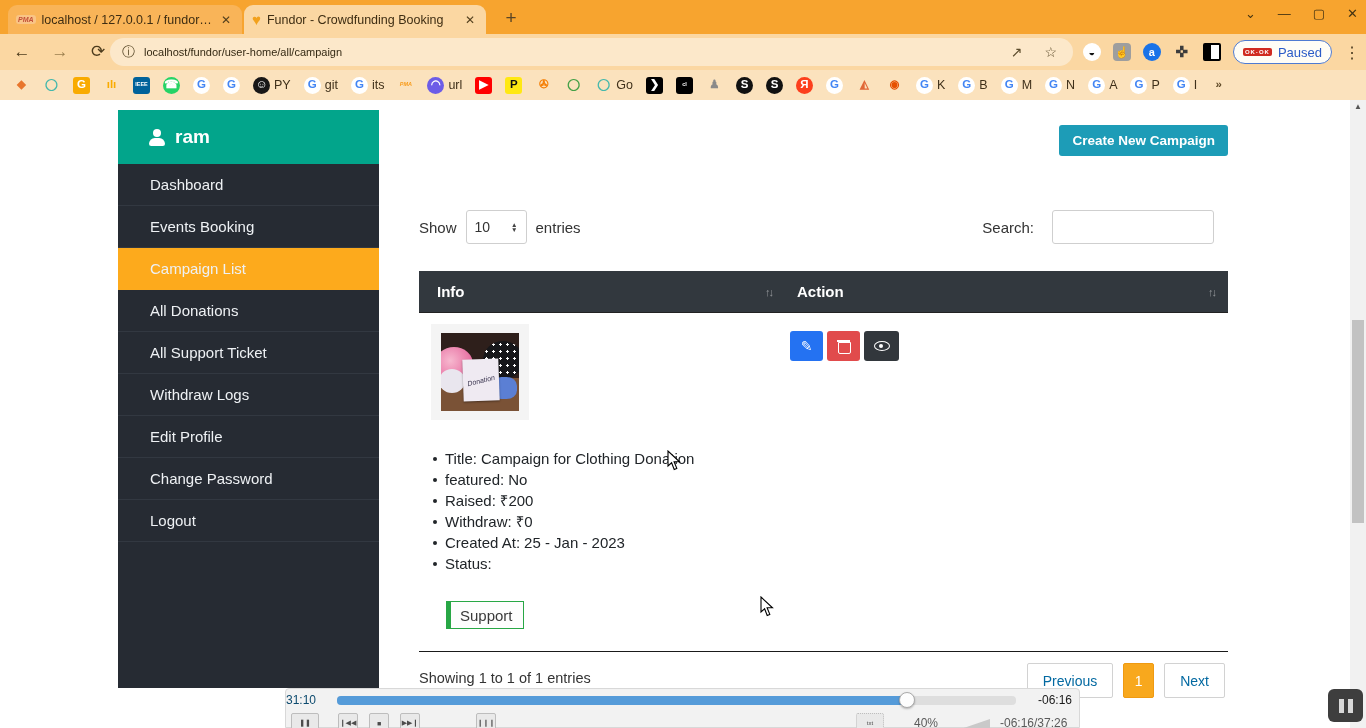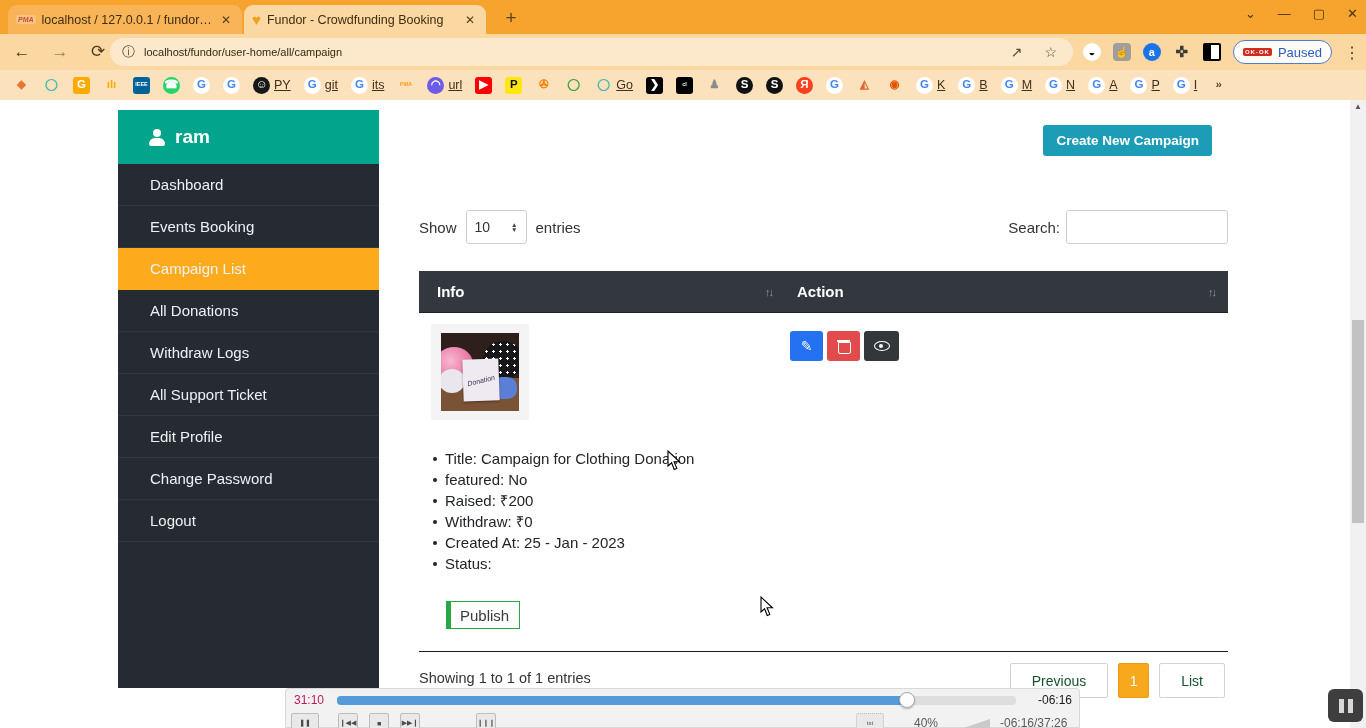--- a/index.html
+++ b/index.html
@@ -35,41 +35,41 @@
                  display:flex; align-items:center; gap:6px; padding:0 9px; }
   .paused-badge { background:#d02b20; color:#fff; font-size:6px; font-weight:bold; border-radius:2px; padding:1px 2px; letter-spacing:1px; }
   .paused-txt { font-size:13px; color:#2b5bc7; }
   .bookmarks { position:absolute; left:0; top:70px; width:1366px; height:30px; background:#fbe2bd;
                display:flex; align-items:center; padding-left:13px; gap:13px; overflow:hidden; }
   .bm-item { display:flex; align-items:center; gap:4px; flex:0 0 auto; }
   .bm-ic { width:17px; height:17px; display:flex; align-items:center; justify-content:center;
            font-size:11.5px; font-weight:bold; border-radius:3px; line-height:1; }
   .bm-ic.circle { border-radius:50%; }
   .bm-ic.small { font-size:5.5px; letter-spacing:0; }
-  .bm-label { font-size:12.5px; color:#3f301a;text-decoration:underline; }
+  .bm-label { font-size:12.5px; color:#3f301a; }
   
   .sidebar { position:absolute; left:118px; top:110px; width:261px; height:578px; background:#262b33; }
   .sb-head { height:54px; background:#02a58b; display:flex; align-items:center; padding-left:31px; gap:10px;
              color:#fff; font-size:19px; font-weight:bold; }
   .person-ic { position:relative; width:16px; height:16px; }
   .person-ic::before { content:""; position:absolute; left:4px; top:0; width:8px; height:8px; border-radius:50%; background:#fff; }
   .person-ic::after { content:""; position:absolute; left:0; top:9px; width:16px; height:8px; border-radius:8px 8px 3px 3px; background:#fff; }
   .sb-item { height:42px; display:flex; align-items:center; padding-left:32px; font-size:15px; color:#eef1f4;
              border-bottom:1px solid #323841; cursor:default; }
   .sb-item.active { background:#fdaa1c; border-bottom-color:#fdaa1c; }
   .main { position:absolute; left:419px; top:110px; width:809px; height:588px; }
   .page-title { position:absolute; left:0; top:12px; font-size:29px; font-weight:400; color:#3a4149; }
-  .btn-create { position:absolute; right:16px; top:15px; height:31px; padding:0 13px; background:#1d9cb7; color:#fff;
+  .btn-create { position:absolute; right:0; top:15px; height:31px; padding:0 13px; background:#1d9cb7; color:#fff;
                 border:none; border-radius:3px; font-size:13.5px; font-weight:bold; font-family:inherit; }
   .controls-row { position:absolute; left:0; right:0; top:100px; height:38px; }
   .show-group { position:absolute; left:0; top:0; display:flex; align-items:center; gap:9px; font-size:15px; color:#333; }
   .len-select { width:61px; height:34px; border:1px solid #cfcfcf; border-radius:3px; background:#fff;
                 display:flex; align-items:center; padding:0 8px; font-size:14px; color:#333; }
   .len-arrows { margin-left:auto; display:flex; flex-direction:column; font-size:6.5px; color:#444; line-height:5.5px; }
-  .search-group { position:absolute; right:0; top:0; display:flex; align-items:center; gap:6px; font-size:15px; color:#333;justify-content:space-between; }
+  .search-group { position:absolute; right:14px; top:0; display:flex; align-items:center; gap:18px; font-size:15px; color:#333;justify-content:space-between; }
   .search-input { width:162px; height:34px; border:1px solid #cfcfcf; border-radius:3px; background:#fff; padding:0 8px;
                   font-size:14px; font-family:inherit; }
   .tbl-head { position:absolute; left:0; top:161px; width:809px; height:42px; background:#32383e; display:flex;
               border-bottom:1px solid #222; }
   .th { display:flex; align-items:center; color:#fff; font-size:15px; font-weight:bold; }
   .th-info { width:366px; padding-left:18px; }
   .th-action { flex:1; padding-left:12px; }
   .sort-ic { margin-left:auto; margin-right:13px; font-size:11px; font-weight:normal; color:rgba(255,255,255,.45); letter-spacing:-2px; }
   .row { position:absolute; left:0; top:203px; width:809px; height:339px; border-bottom:1px solid #1a1a1a; }
   .thumb-frame { position:absolute; left:12px; top:11px; width:98px; height:96px; background:#f4f4f4; }
@@ -96,27 +96,27 @@
   .eye-ic::before { content:""; position:absolute; left:4.5px; top:1.5px; width:4px; height:4px; border-radius:50%; background:#fff; }
   .abtn-update { padding:0 12px; background:#2295ac; color:#fff; font-size:13.5px; font-weight:bold; }
   .details { position:absolute; left:13px; top:135px; list-style:none; }
   .details li { position:relative; padding-left:13px; font-size:15px; line-height:21px; color:#212529; }
   .details li::before { content:""; position:absolute; left:1px; top:9px; width:4px; height:4px; border-radius:50%; background:#212529; }
   .details b { font-weight:normal; margin-right:4px; }
   .status-btn { position:absolute; left:27px; top:288px; height:28px; padding:0 10px 0 9px; background:#fdfdfd;
                 border:1px solid #28a745; border-left:5px solid #28a745; font-size:15px; color:#3a3a3a; font-family:inherit; }
   .summary { position:absolute; left:0; top:560px; font-size:14.5px; color:#333; }
   .pagination { position:absolute; right:3px; top:553px; display:flex; gap:10px; }
-  .pg-btn { height:35px; padding:0 21px; display:flex; align-items:center; border:1px solid #d2d2d2; border-radius:2px;
-            background:#fff; font-size:14px; color:#14532d; font-family:inherit; }
+  .pg-btn { height:35px; padding:0 15px; display:flex; align-items:center; border:1px solid #d2d2d2; border-radius:2px;
+            background:#fff; font-size:14px; color:#0369a1; font-family:inherit; }
   .pg-btn.current { background:#f8a81d; border-color:#ef9a12; color:#fff; width:31px; padding:0; justify-content:center; }
   
   .player { position:absolute; left:285px; top:688px; width:795px; height:40px; background:#f2f2f2;
             border:1px solid #d8d8d8; border-radius:4px 4px 0 0; z-index:50; }
-  .pl-elapsed { position:absolute; left:8px; top:4px; font-size:12px; color:#be185d; }
+  .pl-elapsed { position:absolute; left:0; top:4px; font-size:12px; color:#0c4a6e; }
   .pl-track { position:absolute; left:51px; right:63px; top:7px; height:9px; border-radius:4px; background:#dedede; }
   .pl-fill { position:absolute; left:0; top:0; height:9px; border-radius:4px 0 0 4px; background:linear-gradient(#74acе8,#4f93d6); background-color:#559bd9; }
   .pl-handle { position:absolute; top:-4px; width:16px; height:16px; border-radius:50%; background:#fdfdfd;
                border:1px solid #ababab; box-shadow:0 1px 2px rgba(0,0,0,.25); }
   .pl-remaining { position:absolute; right:7px; top:4px; font-size:12px; color:#1b1b1b; }
   .pl-row2 { position:absolute; left:0; right:0; top:22px; height:22px; }
   .pbtn { position:absolute; top:2px; height:20px; background:#e9e9e9; border:1px solid #bdbdbd; border-radius:2px;
           display:flex; align-items:center; justify-content:center; font-size:7px; color:#4c4c4c; }
   .pl-txt-ic { font-size:6px; border-style:dotted; }
   .pl-vol { position:absolute; top:8px; width:0; height:0; border-style:solid; border-width:0 0 13px 38px; border-color:transparent transparent #c9c9c9 transparent; }
@@ -303,22 +303,22 @@
 
 <div class="sidebar">
   <div class="sb-head">
     <span class="person-ic"></span>
     <span>ram</span>
   </div>
   <div class="sb-item">Dashboard</div>
   <div class="sb-item">Events Booking</div>
   <div class="sb-item active">Campaign List</div>
   <div class="sb-item">All Donations</div>
+  <div class="sb-item">All Support Ticket</div>
   <div class="sb-item">Withdraw Logs</div>
-  <div class="sb-item">All Support Ticket</div>
   <div class="sb-item">Edit Profile</div>
   <div class="sb-item">Change Password</div>
   <div class="sb-item">Logout</div>
 </div>
 
 <div class="main">
   <button class="btn-create">Create New Campaign</button>
 
   <div class="controls-row">
     <div class="show-group">
@@ -376,28 +376,28 @@
 
     <ul class="details">
       <li><b>Title:</b><span>Campaign for Clothing Donation</span></li>
       <li><b>featured:</b><span>No</span></li>
       <li><b>Raised:</b><span>₹200</span></li>
       <li><b>Withdraw:</b><span>₹0</span></li>
       <li><b>Created At:</b><span>25 - Jan - 2023</span></li>
       <li><b>Status:</b><span></span></li>
     </ul>
 
-    <button class="status-btn">Publish</button>
+    <button class="status-btn">Support</button>
   </div>
 
   <div class="summary">Showing 1 to 1 of 1 entries</div>
   <div class="pagination">
     <button class="pg-btn">Previous</button>
     <button class="pg-btn current">1</button>
-    <button class="pg-btn">List</button>
+    <button class="pg-btn">Next</button>
   </div>
 </div>
 
 <div class="player">
   <span class="pl-elapsed">31:10</span>
   <div class="pl-track">
     <div class="pl-fill" style="width: 84%;"></div>
     <div class="pl-handle" style="left: calc(84% - 8px);"></div>
   </div>
   <span class="pl-remaining">-06:16</span>

